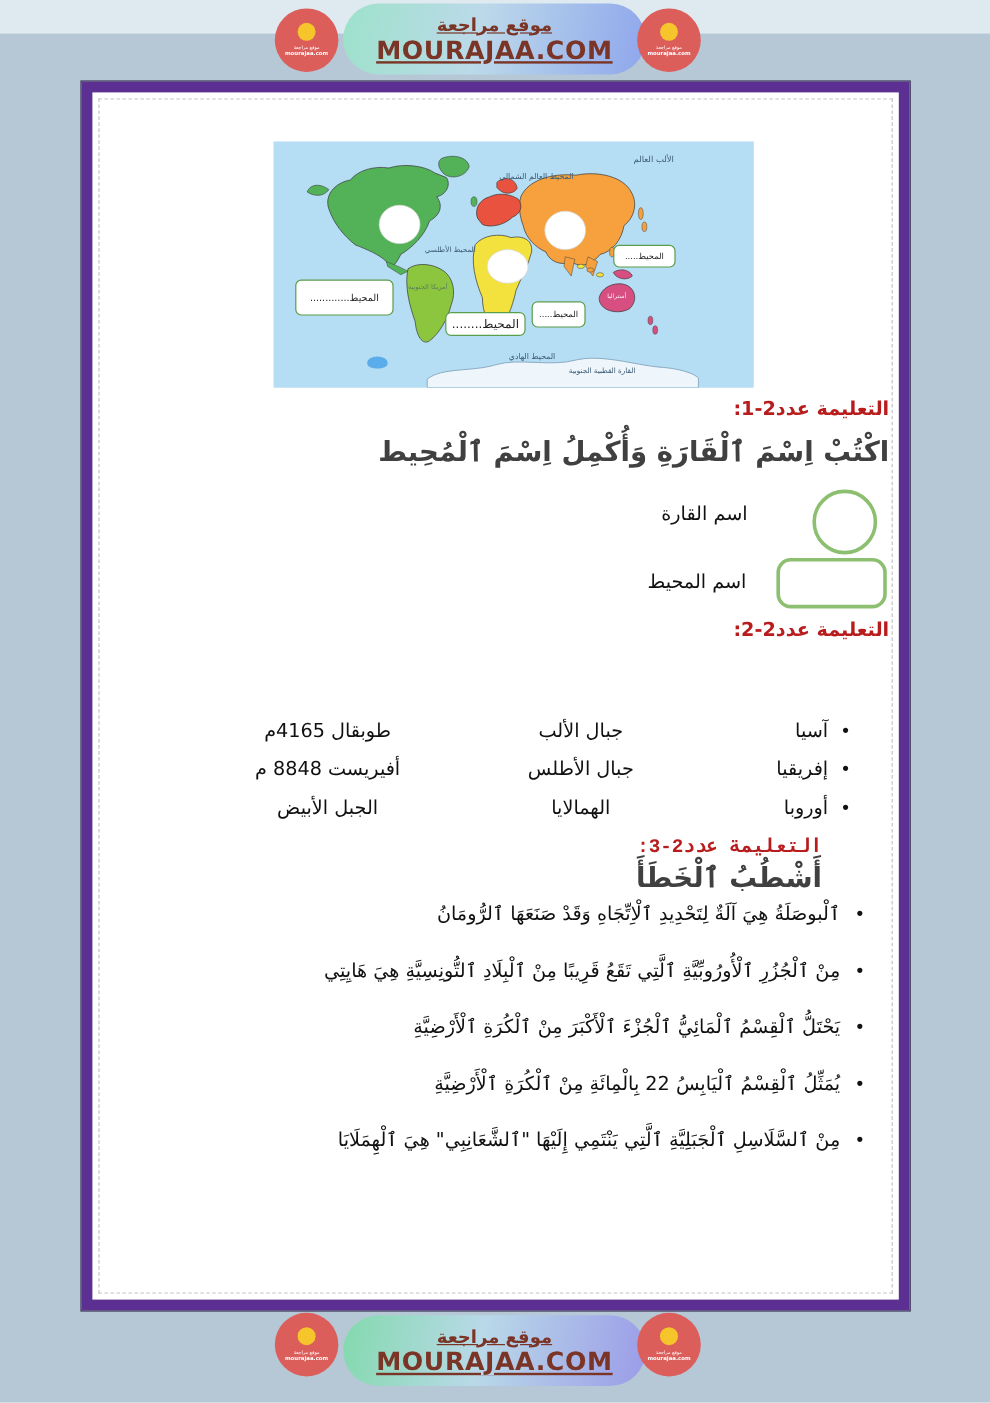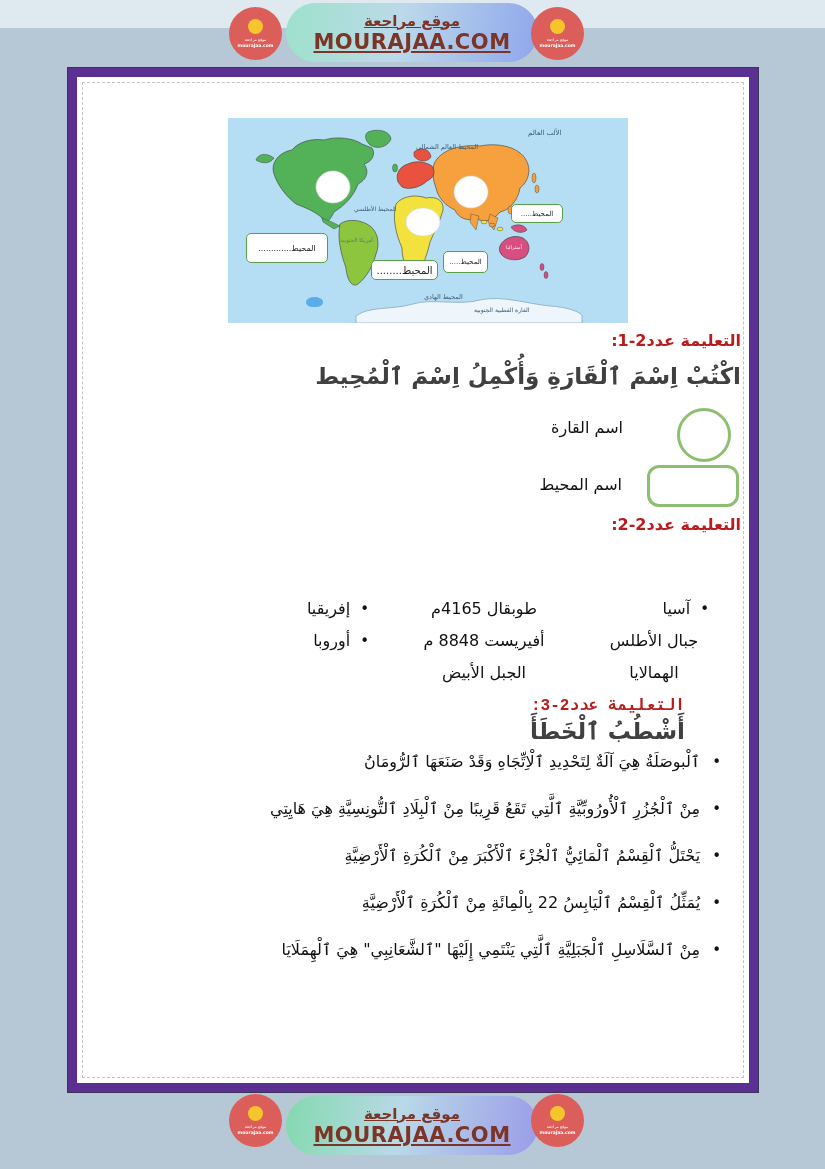--- a/index.html
+++ b/index.html
@@ -146,20 +146,21 @@
 
     <div class="abs ans-circle" style="left:600px;top:331px;"></div>
     <div class="abs body-ar" style="right:126px;top:341px;">اسم القارة</div>
     <div class="abs ans-rect" style="left:570px;top:388px;"></div>
     <div class="abs body-ar" style="right:127px;top:398px;">اسم المحيط</div>
 
     <div class="abs h-purple" style="right:8px;top:438px;">التعليمة عدد2-2:</div>
 
     <div class="match">
       <div class="cont">آسيا</div>
+      <div class="range">جبال الألب</div>
       <div class="peak">طوبقال 4165م</div>
 
       <div class="cont">إفريقيا</div>
       <div class="range">جبال الأطلس</div>
       <div class="peak">أفيريست 8848 م</div>
 
       <div class="cont">أوروبا</div>
       <div class="range">الهمالايا</div>
       <div class="peak">الجبل الأبيض</div>
     </div>

